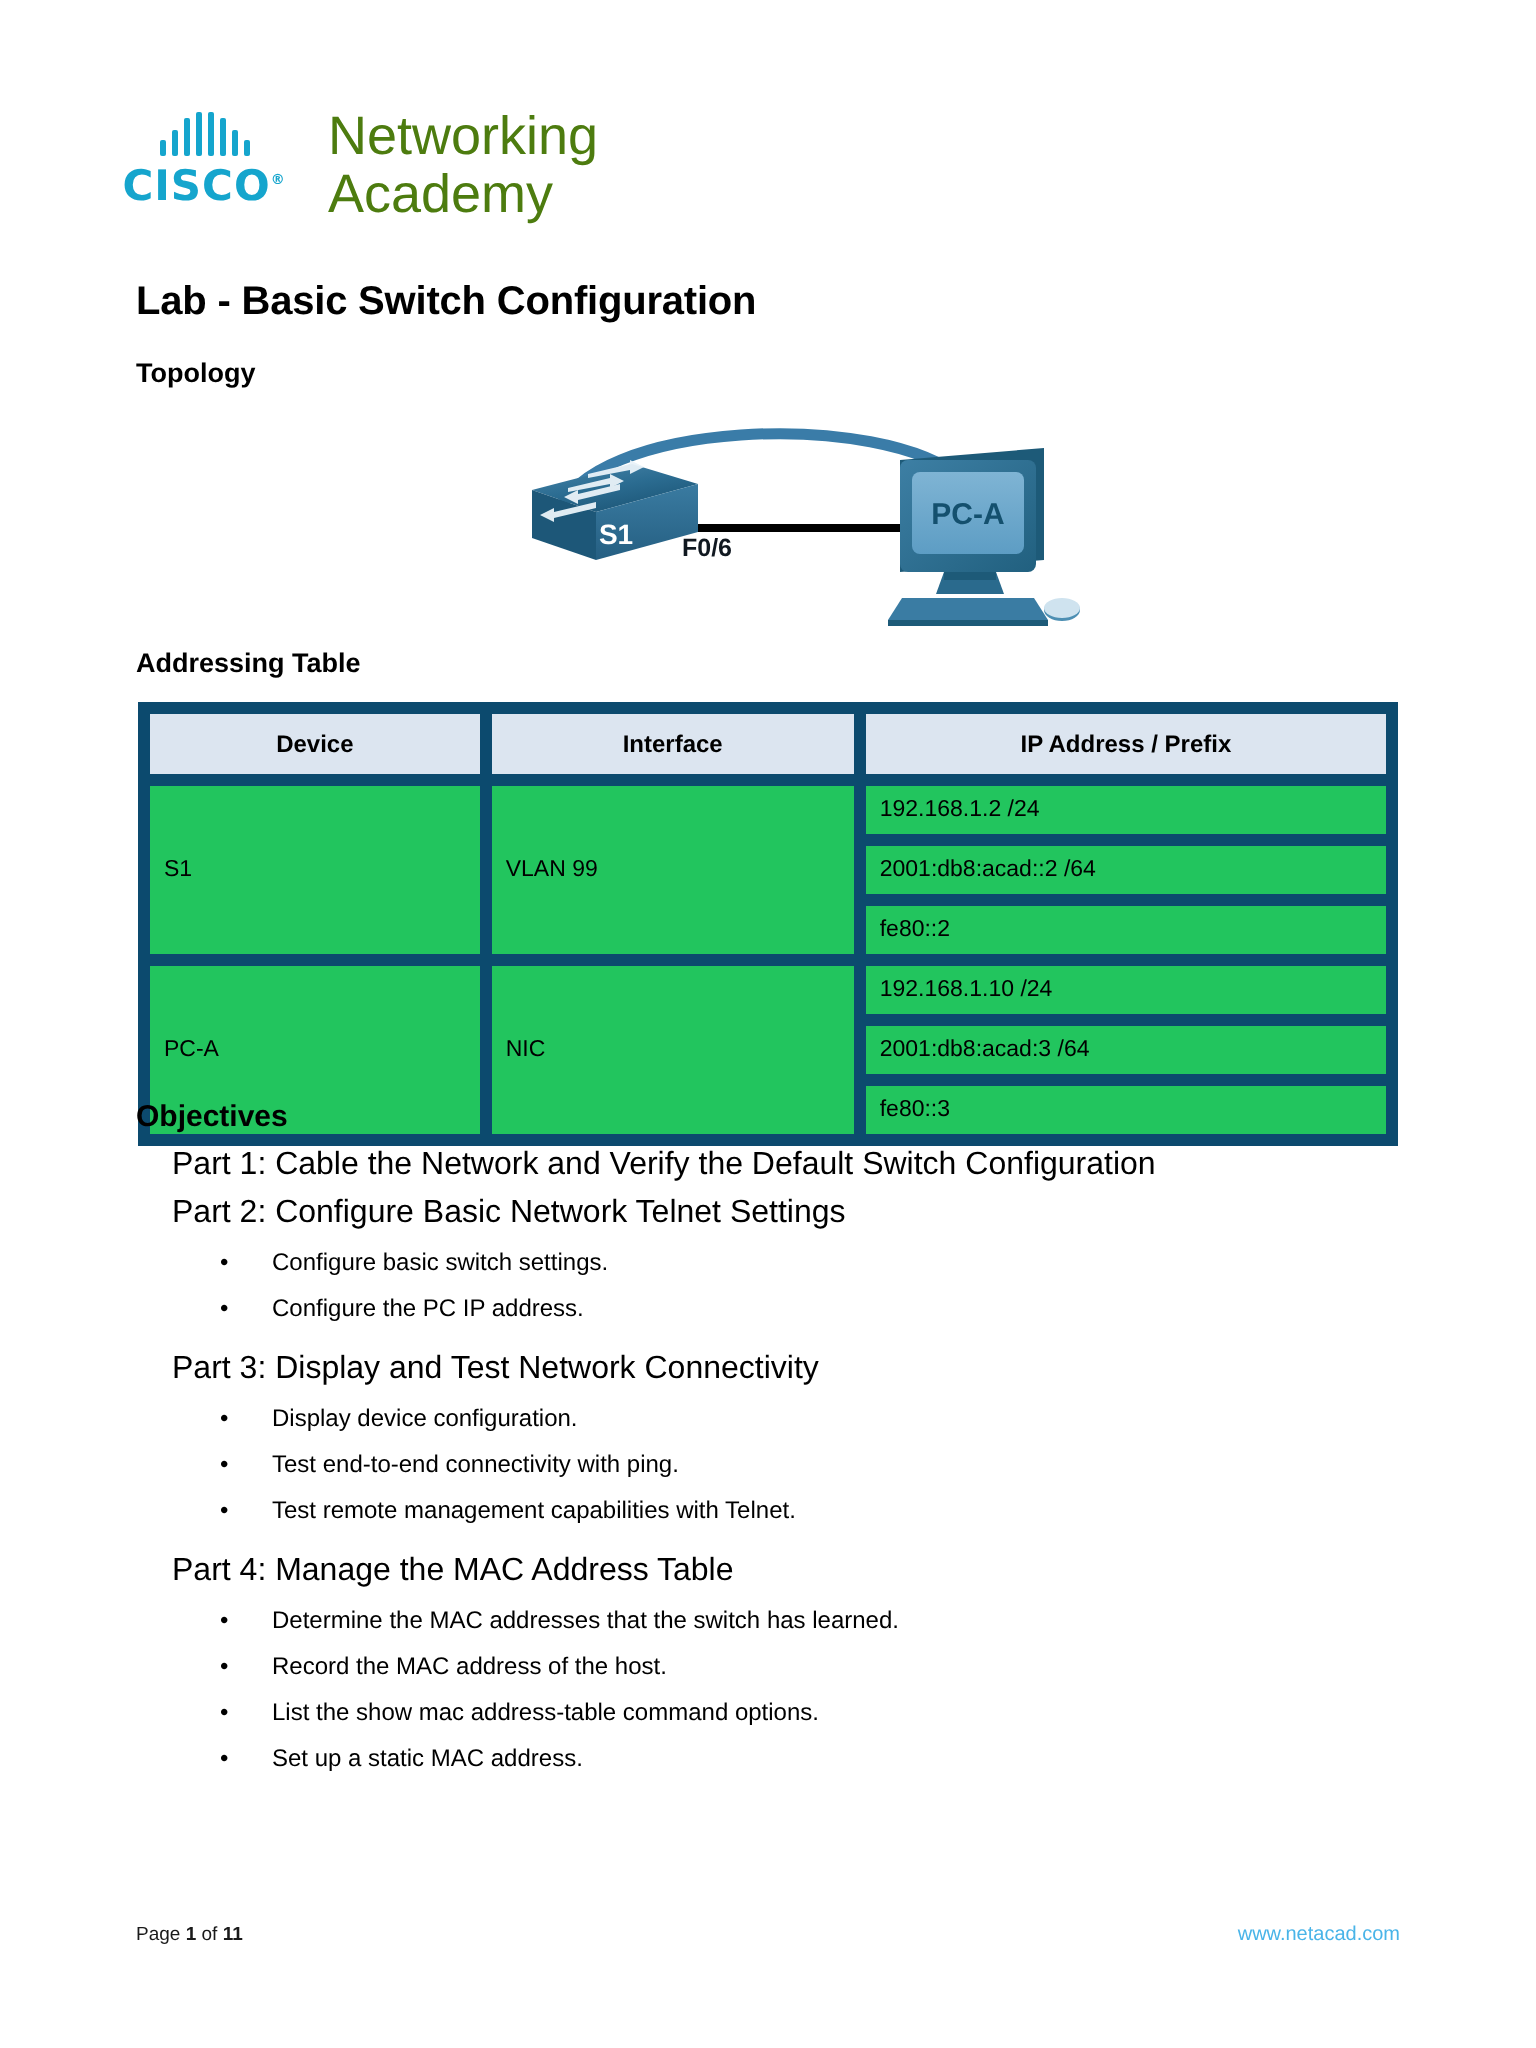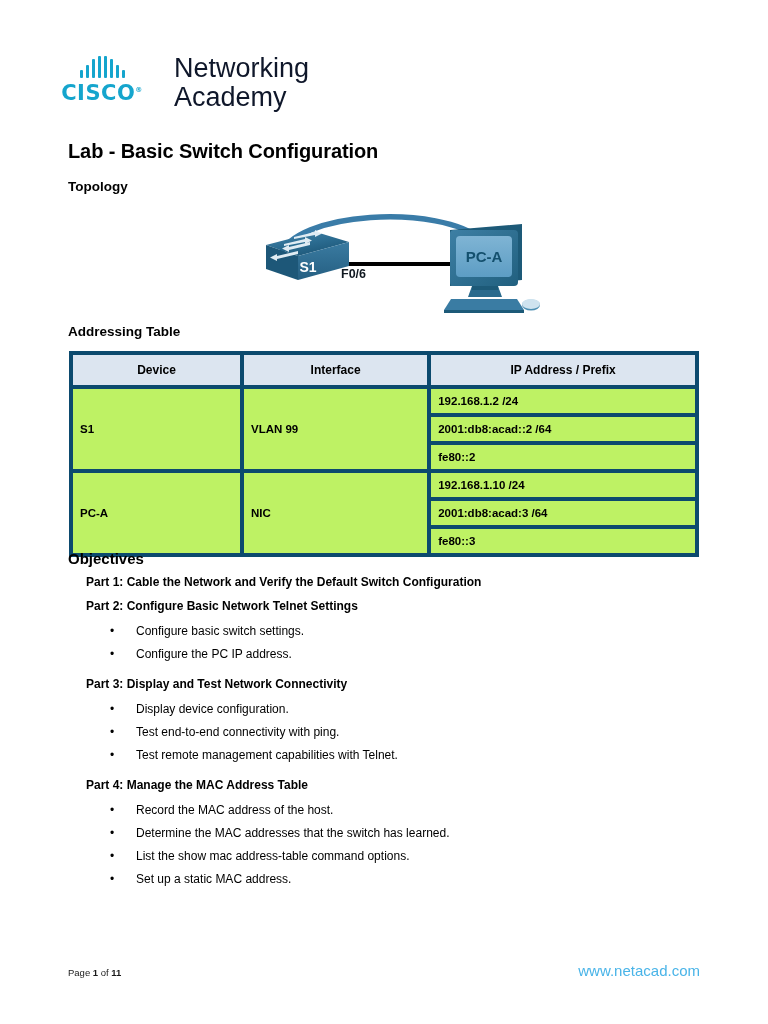--- a/index.html
+++ b/index.html
@@ -63,23 +63,23 @@
     color: #15a5cd;
     line-height: 1;
     position: relative;
   }
   .cisco-word .tm {
     font-size: 7px;
     vertical-align: super;
     color: #15a5cd;
   }
   .logo-right {
-    margin-left: 16px;
+    margin-left: 6px;
     line-height: 1.06;
-    color: #0f172a;
+    color: #4d7c0f;
     font-family: "Liberation Sans", sans-serif;
     font-weight: 400;
     font-size: 27px;
     padding-top: 0px;
   }
   .logo-right div { white-space: nowrap; }
 
   
   .doc-title {
     position: absolute;
@@ -124,48 +124,48 @@
   
   .addr-table {
     position: absolute;
     left: 69px;
     top: 351px;
     width: 630px;
     border-collapse: collapse;
     font-size: 11.5px;
   }
   .addr-table th, .addr-table td {
-    border: 4px solid #0c4a6e;
+    border: 6px solid #0c4a6e;
     height: 24px;
     padding: 0 7px;
     vertical-align: middle;
   }
   .addr-table th {
     background: #dce5f0;
     text-align: center;
     font-weight: bold;
     font-size: 12px;
     height: 30px;
   }
-  .addr-table td { background: #bef264; font-weight: bold; }
+  .addr-table td { background: #22c55e; }
   .col-device { width: 170px; }
   .col-interface { width: 187px; }
   .col-ip { width: 273px; }
 
   
   .objectives-body {
     position: absolute;
     left: 68px;
     top: 572px;
     width: 600px;
     font-size: 12px;
   }
   .part-title {
-    font-weight: bold;
-    font-size: 12px;
+    font-weight: normal;
+    font-size: 16px;
     margin: 0 0 3px 18px;
     line-height: 21px;
   }
   .bullet-list {
     list-style: none;
     margin: 0 0 2px 0;
     padding: 0;
   }
   .bullet-list li {
     position: relative;
@@ -194,21 +194,21 @@
     font-size: 9.5px;
     color: #1a1a1a;
     display: flex;
     align-items: baseline;
   }
   .footer-copy { width: 360px; }
   .footer-page { width: 165px; text-align: left; }
   .footer-link {
     color: #49b4e8;
     text-decoration: none;
-    font-size: 15px;
+    font-size: 10px;
     margin-left: auto;
   }
   .footer-page b { font-weight: bold; }
 </style>
 </head>
 <body>
 
 <div class="page">
 
   <div class="logo-block">
@@ -352,22 +352,22 @@
     <ul class="bullet-list">
       <li>Display device configuration.</li>
       <li>Test end-to-end connectivity with ping.</li>
       <li>Test remote management capabilities with Telnet.</li>
     </ul>
 
     <div class="spacer-6"></div>
 
     <div class="part-title">Part 4: Manage the MAC Address Table</div>
     <ul class="bullet-list">
+      <li>Determine the MAC addresses that the switch has learned.</li>
       <li>Record the MAC address of the host.</li>
-      <li>Determine the MAC addresses that the switch has learned.</li>
       <li><span>List the </span><span class="cmd">show mac address-table</span><span> command options.</span></li>
       <li>Set up a static MAC address.</li>
     </ul>
   </div>
 
   <div class="footer">
     <span class="footer-page"><span>Page </span><b>1</b><span> of </span><b>11</b></span>
     <a class="footer-link" href="#">www.netacad.com</a>
   </div>
 

